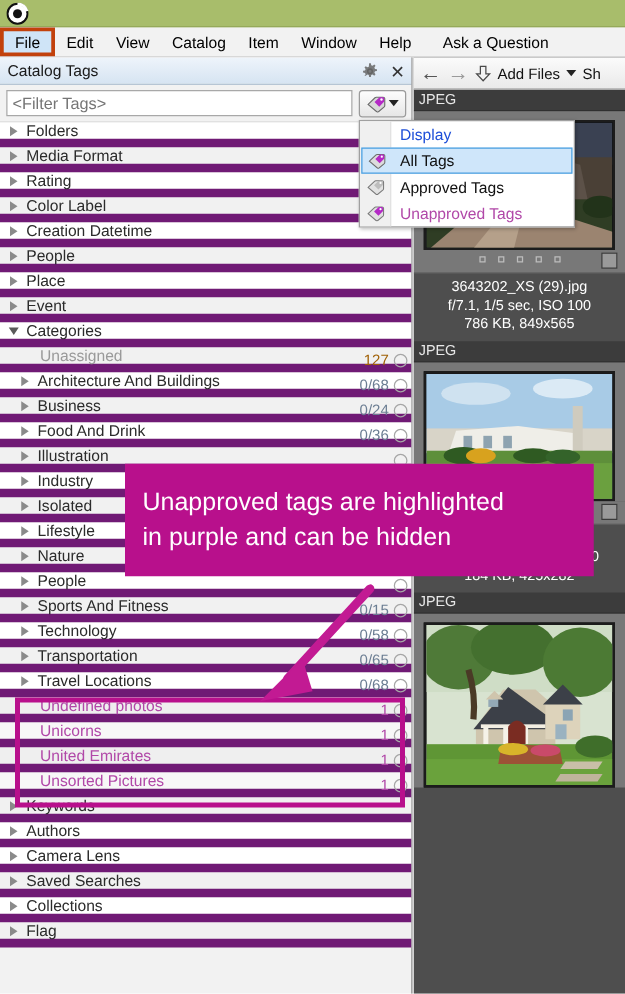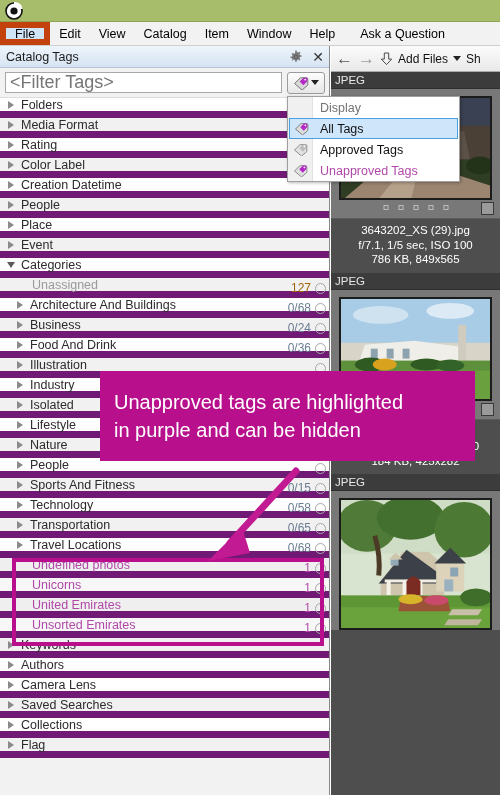--- a/index.html
+++ b/index.html
@@ -28,21 +28,21 @@
     border-bottom: 1px solid #cfcfcf;
     display: flex; align-items: stretch;
     font-size: 12.5px; color: #000;
   }
   .menu-item {
     display: flex; align-items: center; padding: 0 9px;
     white-space: nowrap; height: 100%;
   }
   .menu-item.active {
     background: #cfe4f7;
-    border: 6px solid #c2410c;
+    border: 3px solid #c2410c;
   }
   .menu-item.ask { padding-left: 16px; }
 
   
   .left-panel {
     position: absolute; left: 0; top: 46px; width: 330px; height: 749px;
     background: #f2f2f2;
     border-right: 1px solid #8a8a8a;
     overflow: hidden;
   }
@@ -68,21 +68,21 @@
   
   .filter-row {
     position: relative; height: 30px; width: 330px;
     background: #f2f2f2;
     display: flex; align-items: center; padding: 0 5px;
     border-bottom: 1px solid #dcdcdc;
   }
   .filter-input {
     flex: 1; height: 21px;
     background: #ffffff; border: 1px solid #a8a8a8;
-    font-size: 18px; color: #0369a1;
+    font-size: 13px; color: #0369a1;
     padding: 0 4px; font-family: "Liberation Sans", sans-serif;
     outline: none;
   }
   .tagfilter-btn {
     margin-left: 5px; width: 38px; height: 22px;
     background: linear-gradient(to bottom, #fdfdfd, #e6e6e6);
     border: 1px solid #9b9b9b; border-radius: 3px;
     display: flex; align-items: center; justify-content: center; gap: 1px;
   }
   .caret-down {
@@ -144,21 +144,21 @@
   }
   .dd-item {
     position: relative; height: 21px; display: flex; align-items: center;
     font-size: 12.5px; color: #111; z-index: 2;
   }
   .dd-item .dd-ico {
     width: 25px; flex: none; display: flex;
     align-items: center; justify-content: center;
   }
   .dd-item .dd-label { padding-left: 7px; white-space: nowrap; }
-  .dd-item.header .dd-label { color: #737373; }
+  .dd-item.header .dd-label { color: #1d4ed8; }
   .dd-item.selected {
     background: #cfe6fa; border: 1px solid #4a9fe0;
     margin: 0 1px; height: 21px;
   }
   .dd-item.selected .dd-ico { width: 23px; }
   .dd-item.unapproved .dd-label { color: #b148a8; }
 
   
   .right-panel {
     position: absolute; left: 331px; top: 46px; width: 169px; height: 749px;
@@ -502,21 +502,21 @@
           </span>
         </div>
         <div class="tree-row alt unapproved row-indent-1 row-noarrow">
           <span class="tree-label">United Emirates</span>
           <span class="tree-right">
             <span class="count">1</span>
             <span class="circle"></span>
           </span>
         </div>
         <div class="tree-row unapproved row-indent-1 row-noarrow">
-          <span class="tree-label">Unsorted Emirates</span>
+          <span class="tree-label">Unsorted Pictures</span>
           <span class="tree-right">
             <span class="count">1</span>
             <span class="circle"></span>
           </span>
         </div>
         <div class="tree-row alt">
           <span class="tw">
             <span class="tw-right"></span>
           </span>
           <span class="tree-label">Keywords</span>

